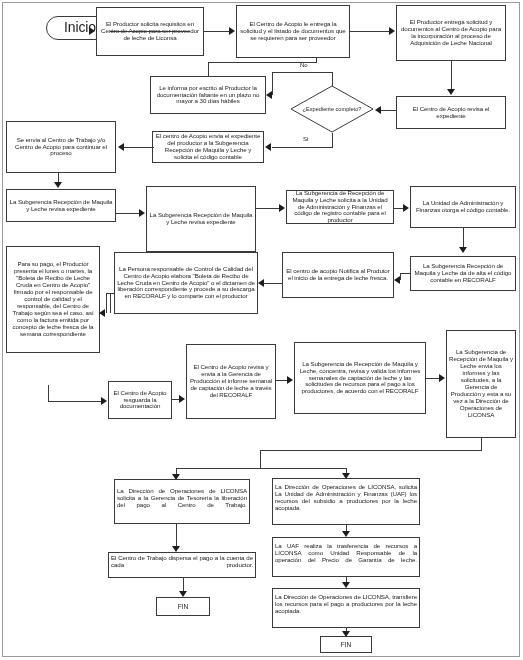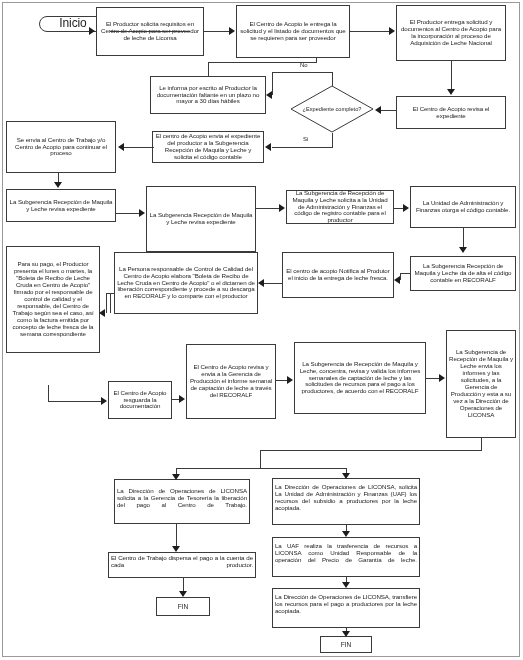--- a/index.html
+++ b/index.html
@@ -65,21 +65,21 @@
   .arw-d{border-left:4px solid transparent;border-right:4px solid transparent;border-top:6px solid #1d1d1b;}
   .elabel{position:absolute;color:#1d1d1b;white-space:nowrap;}
 </style>
 </head>
 <body>
 
 <div id="page">
 
   <div id="frame"></div>
 
-  <div class="node terminator" style="left:39px;top:16px;width:68px;height:16px;font-size:12px;">
+  <div class="node terminator" style="left:46px;top:16px;width:68px;height:24px;font-size:14px;">
     <span>Inicio</span>
   </div>
 
   <div class="node" style="left:96px;top:7px;width:108px;height:49px;font-size:6.2px;">
     <span>El Productor solicita requisitos en Centro de Acopio para ser proveedor de leche de Liconsa</span>
   </div>
 
   <div class="node thick" style="left:236px;top:5px;width:114px;height:53px;font-size:6.2px;">
     <span>El Centro de Acopio le entrega la solicitud y el listado de documentos que se requieren para ser proveedor</span>
   </div>

